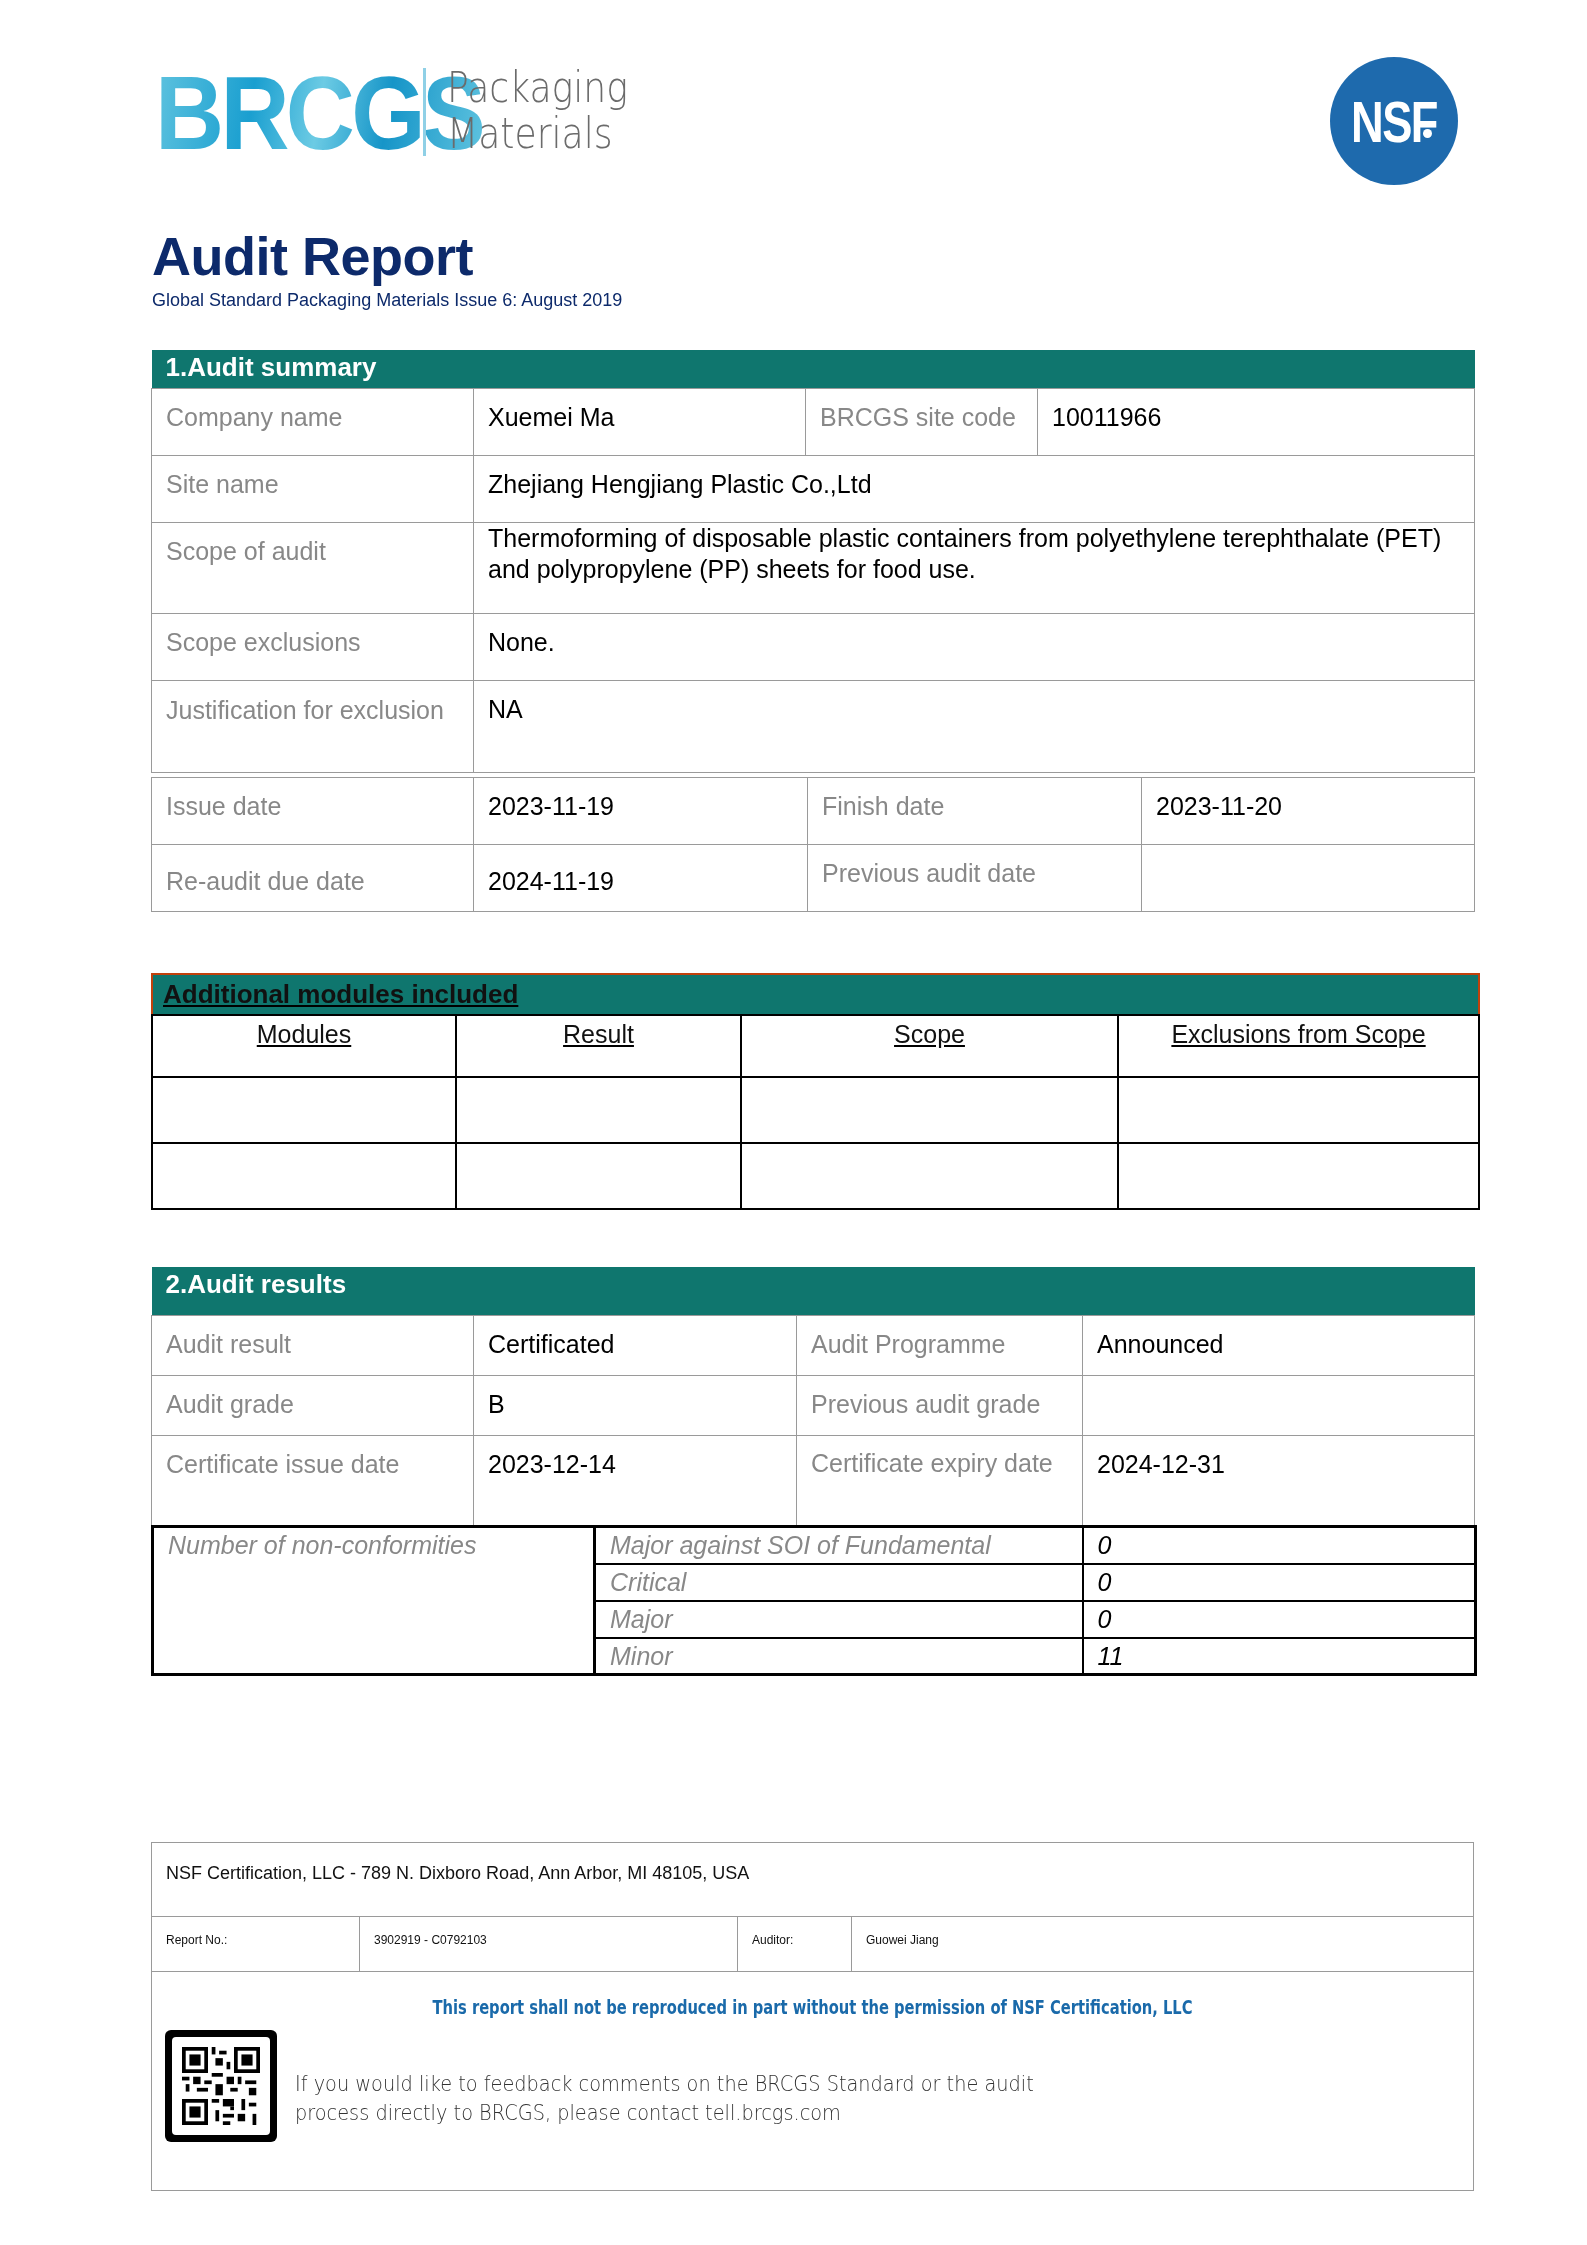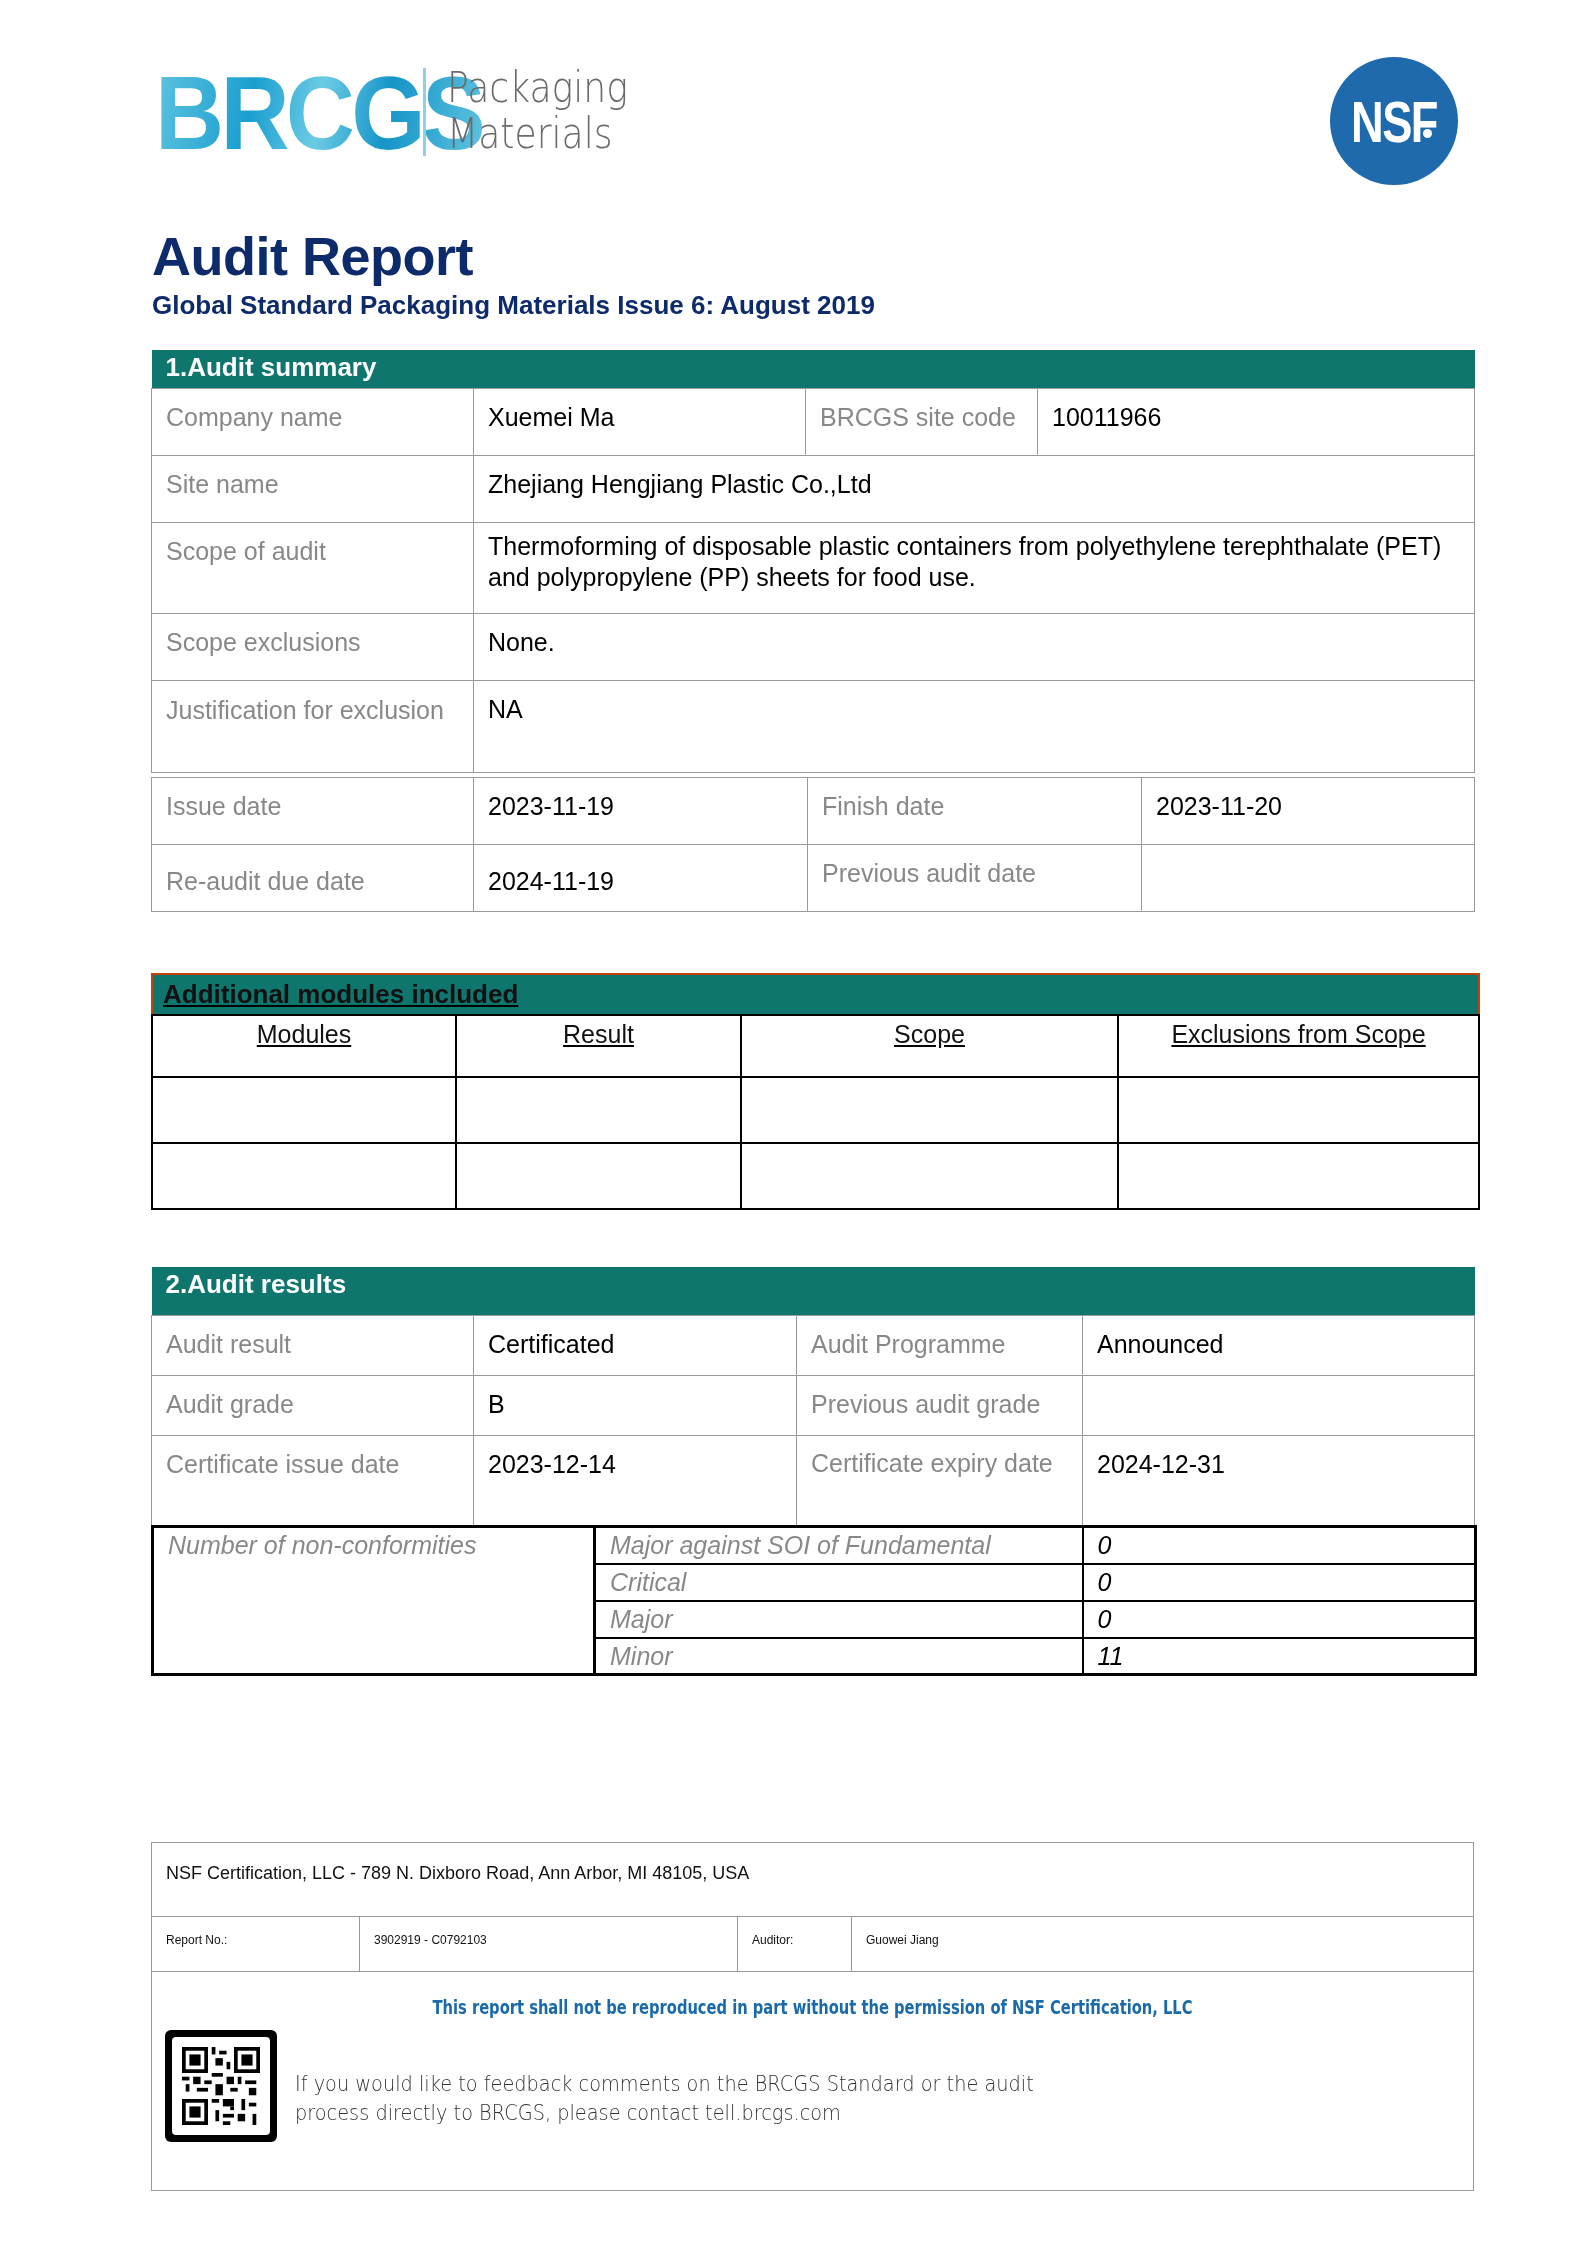--- a/index.html
+++ b/index.html
@@ -14,21 +14,21 @@
   .brcgs-divider { position: absolute; left: 268px; top: 3px; width: 3px; height: 88px; background: #8fd0e6; }
   .brcgs-sub { position: absolute; left: 292px; top: 0px; font-family: "DejaVu Sans", sans-serif; color: #6b6b6b; font-size: 42px; line-height: 46px; font-weight: 300; white-space: nowrap; transform: scaleX(0.86); transform-origin: left; }
 
   .nsf-logo { position: absolute; left: 1330px; top: 57px; width: 128px; height: 128px; border-radius: 50%; background: #1e6aad;
     display: flex; align-items: center; justify-content: center; }
   .nsf-text { color: #fff; font-weight: bold; font-size: 58px; letter-spacing: -2px; transform: scaleX(0.78); font-family: "Liberation Sans", sans-serif; }
   .nsf-reg { position: absolute; right: 26px; top: 72px; width: 9px; height: 9px; border-radius: 50%; background: #fff; }
 
   
   .title { position: absolute; left: 152px; top: 225px; font-size: 54px; font-weight: bold; color: #0d2a6b; letter-spacing: -0.5px; }
-  .subtitle { position: absolute; left: 152px; top: 290px; font-size: 26px; font-weight: bold; color: #0d2a6b; }
+  .subtitle { position: absolute; left: 152px; top: 290px; font-size: 18px; font-weight: normal; color: #0d2a6b; }
 
   
   .tbl { position: absolute; border-collapse: collapse; table-layout: fixed; }
   .tbl td { font-size: 25px; vertical-align: top; }
   .hdr { background: #0f766e; color: #fff; font-weight: bold; font-size: 26px !important; padding: 2px 14px 0 14px; height: 38px; }
   .lbl { color: #888888; }
   .val { color: #000000; }
 
   
   #t1 { left: 151px; top: 350px; width: 1323px; }
@@ -102,21 +102,21 @@
     <td class="val" colspan="2" style="width:418px">Xuemei Ma</td>
     <td class="lbl" colspan="2" style="width:284px">BRCGS site code</td>
     <td class="val">10011966</td>
   </tr>
   <tr style="height:67px">
     <td class="lbl">Site name</td>
     <td class="val" colspan="5">Zhejiang Hengjiang Plastic Co.,Ltd</td>
   </tr>
   <tr style="height:91px">
     <td class="lbl">Scope of audit</td>
-    <td class="val" colspan="5" style="line-height:31px; padding-top:8px">Thermoforming of disposable plastic containers from polyethylene terephthalate (PET) and polypropylene (PP) sheets for food use.</td>
+    <td class="val" colspan="5" style="line-height:31px; padding-top:0">Thermoforming of disposable plastic containers from polyethylene terephthalate (PET) and polypropylene (PP) sheets for food use.</td>
   </tr>
   <tr style="height:67px">
     <td class="lbl">Scope exclusions</td>
     <td class="val" colspan="5">None.</td>
   </tr>
   <tr style="height:92px">
     <td class="lbl" style="line-height:31px">Justification for exclusion</td>
     <td class="val" colspan="5">NA</td>
   </tr>
 </tbody>

